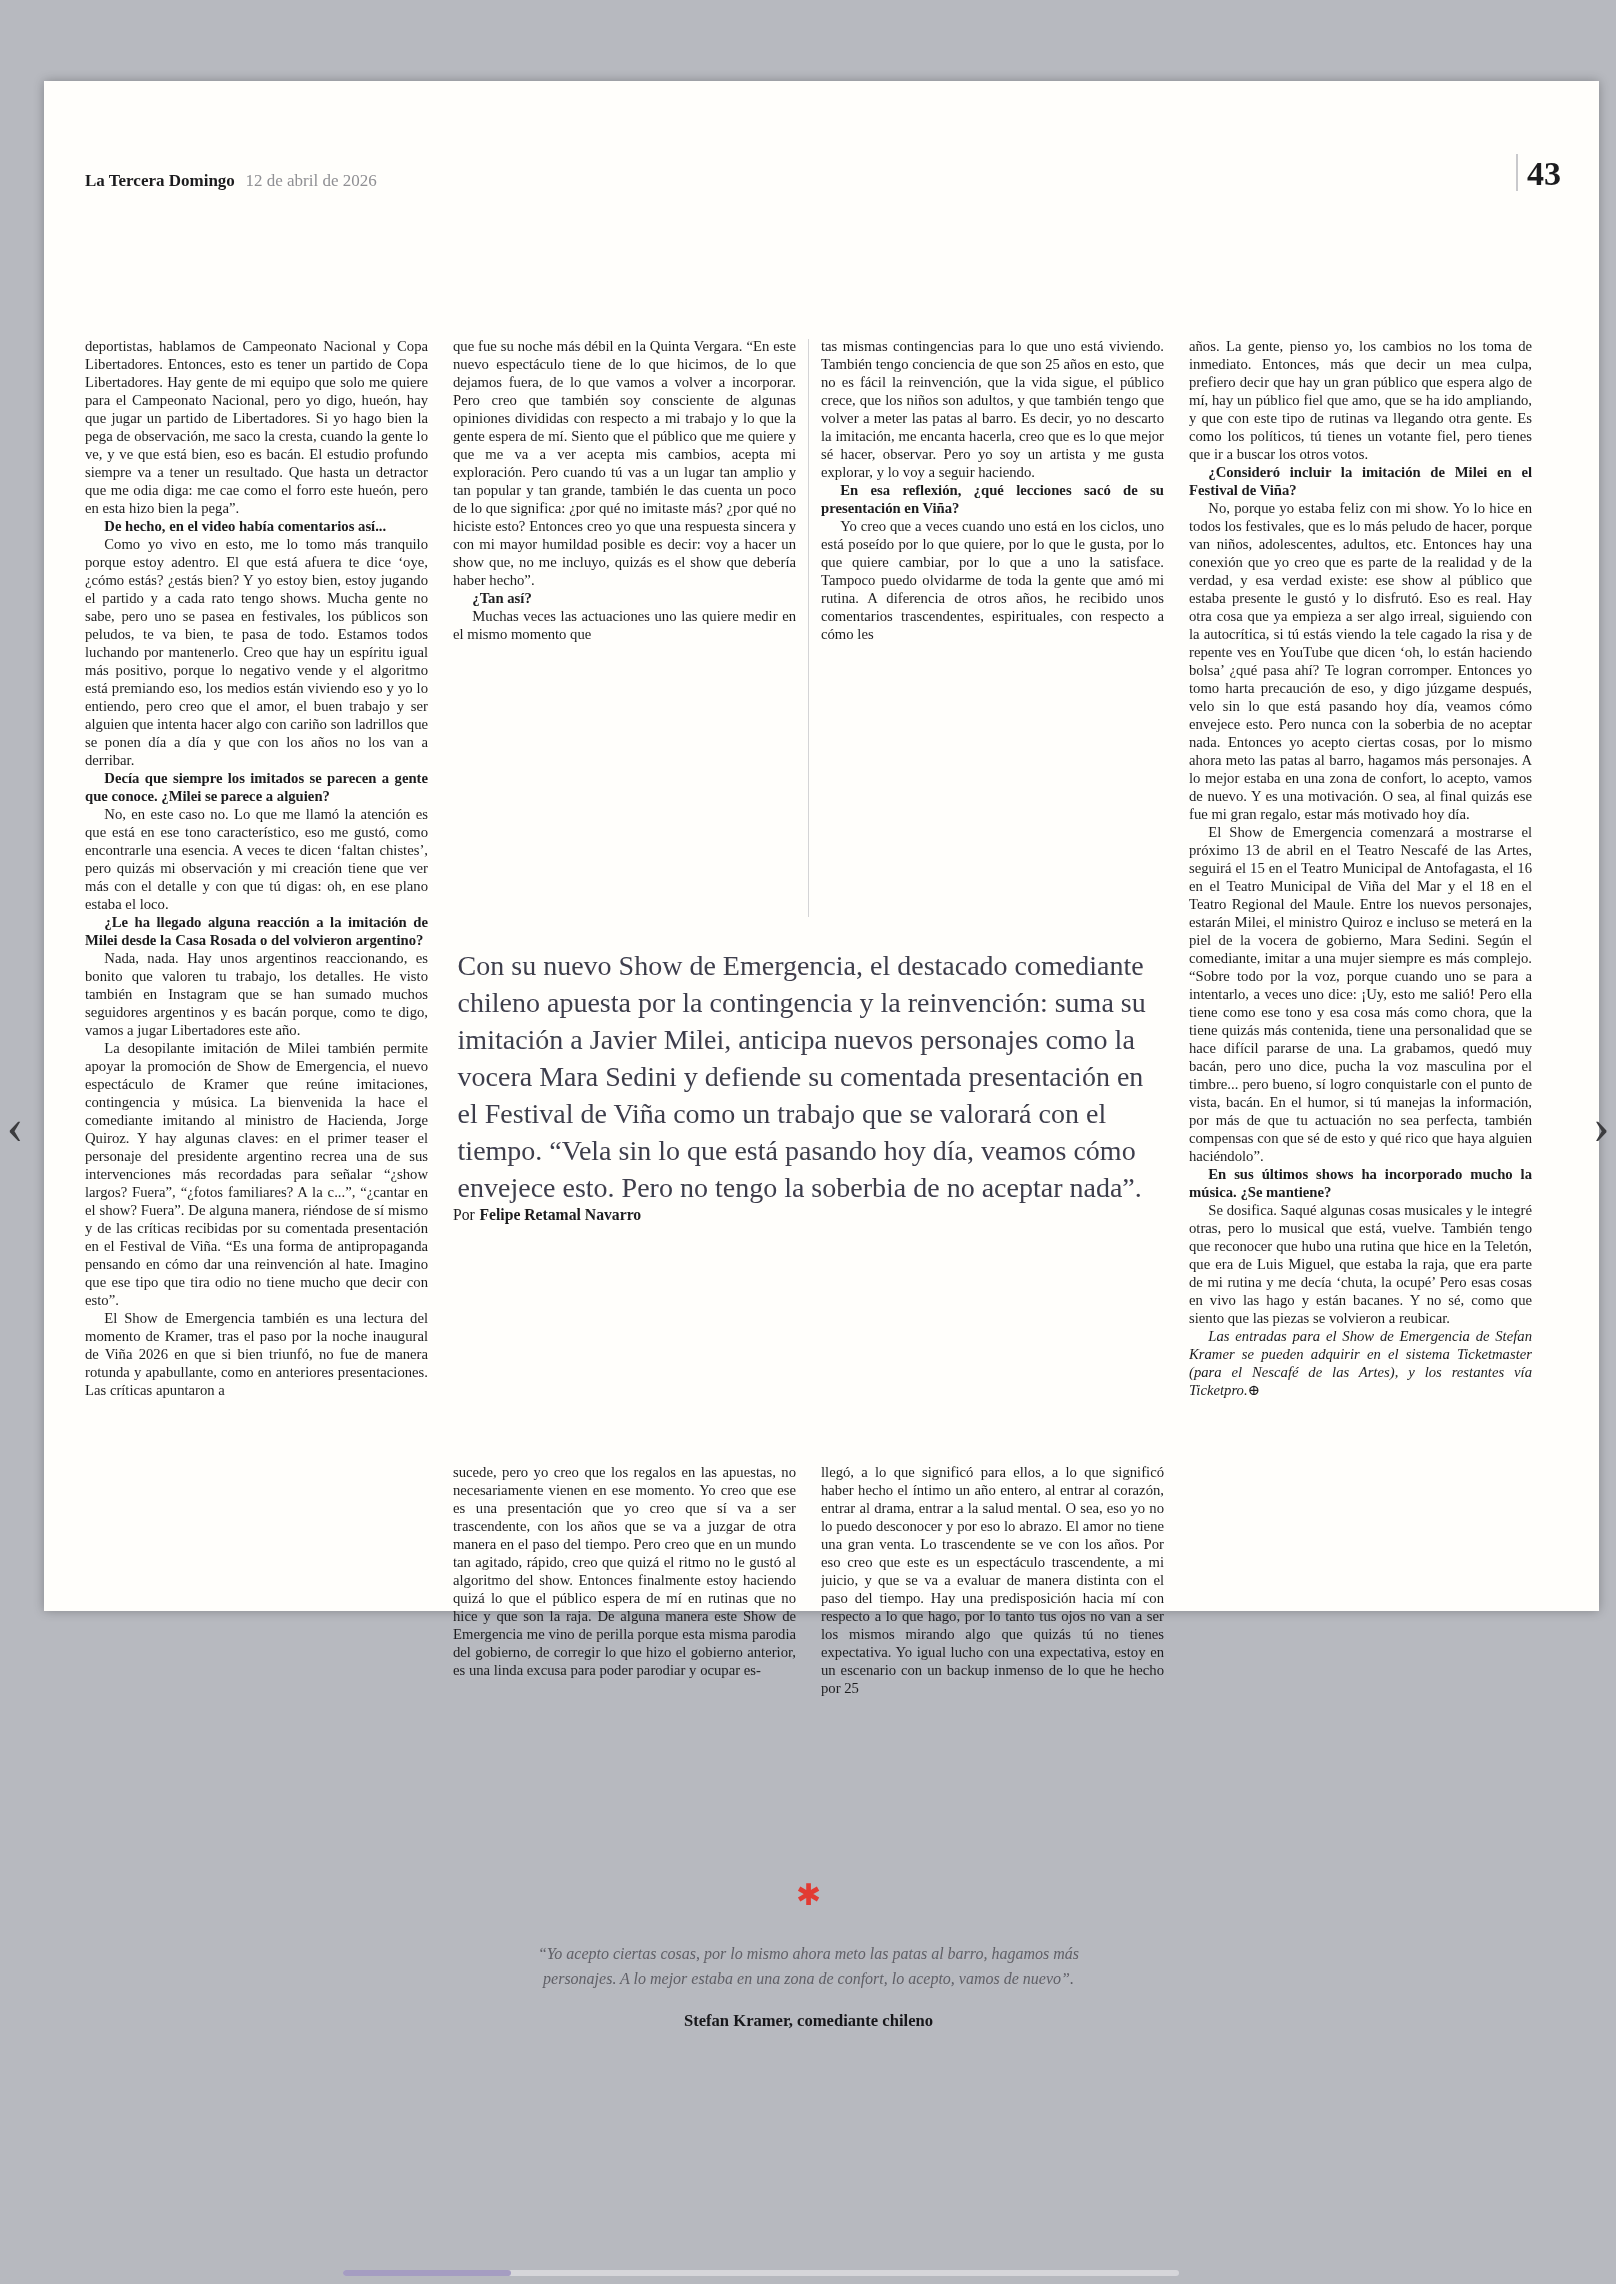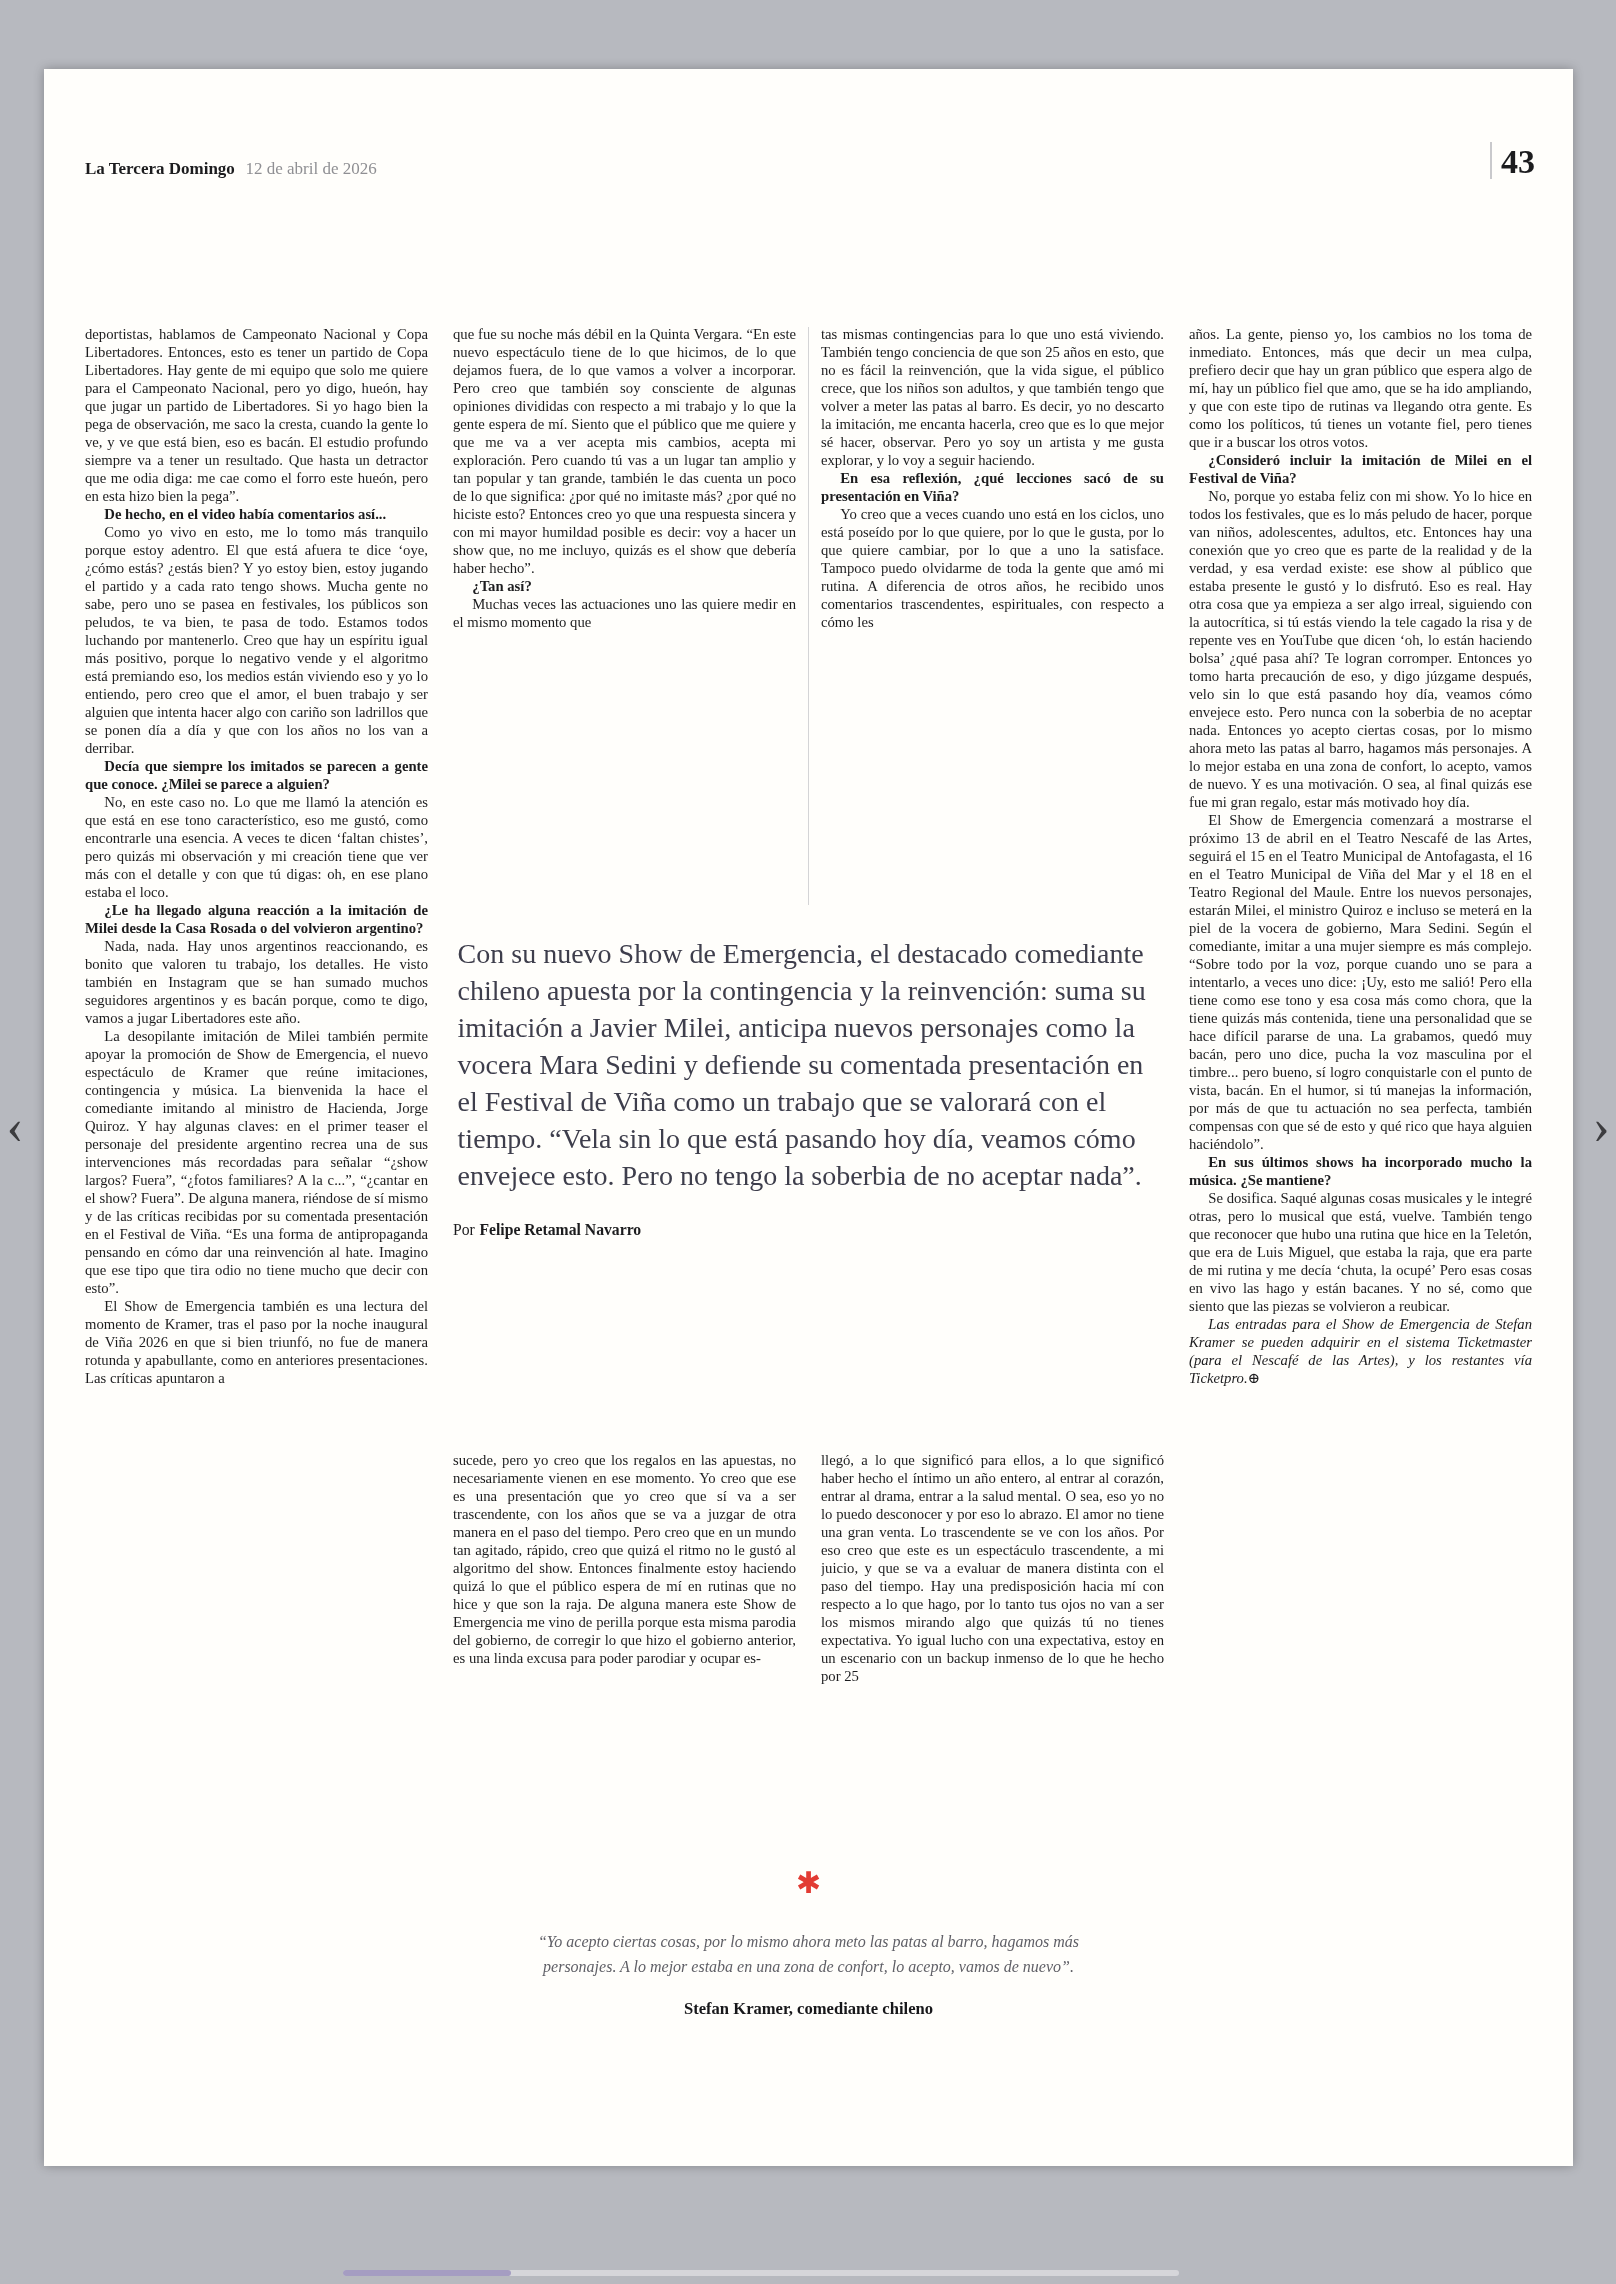--- a/index.html
+++ b/index.html
@@ -4,24 +4,25 @@
 <style>
   html,body { margin:0; padding:0; }
   body {
     width:1616px; height:2284px;
     background:#b7b9bf;
     position:relative;
     overflow:hidden;
     font-family:"Liberation Serif","DejaVu Serif",serif;
   }
   .sheet {
-    position:absolute; left:44px; top:69px;
-    width:1529px; height:2097px;
+    position:absolute; left:44px; top:81px;
+    width:1529px; height:1530px;
     background:#fffefb;
     box-shadow:0 0 10px rgba(0,0,0,.28);
+    padding-left:26px;
   }
   
   .masthead {
     position:absolute; left:41px; top:90px;
     font-size:17px; color:#1c1c1e;
   }
   .masthead .brand { font-weight:700; }
   .masthead .date { color:#8f8f93; margin-left:6.4px; font-weight:400; }
   .pagenum {
     position:absolute; right:38px; top:73px;
@@ -58,21 +59,21 @@
 
   
   .pullquote-block {
     position:absolute; left:409px; top:866px; width:711px;
     text-align:left;
   }
   .pullquote {
     font-size:28px; line-height:37px; color:#3e3e4c;
     margin:0; padding:0 4.6px;
   }
-  .byline { margin-top:27px; font-size:15.7px; color:#1c1c1e; }
+  .byline { font-size:15.7px; color:#1c1c1e; }
   .byline .prefix { font-weight:400; }
   .byline .author { font-weight:700; margin-left:4.6px; }
 
   
   .bottomquote-block {
     position:absolute; left:409px; top:1799px; width:711px;
     text-align:center;
   }
   .asterisk { color:#e23b33; font-size:30px; line-height:1; }
   .bquote {

